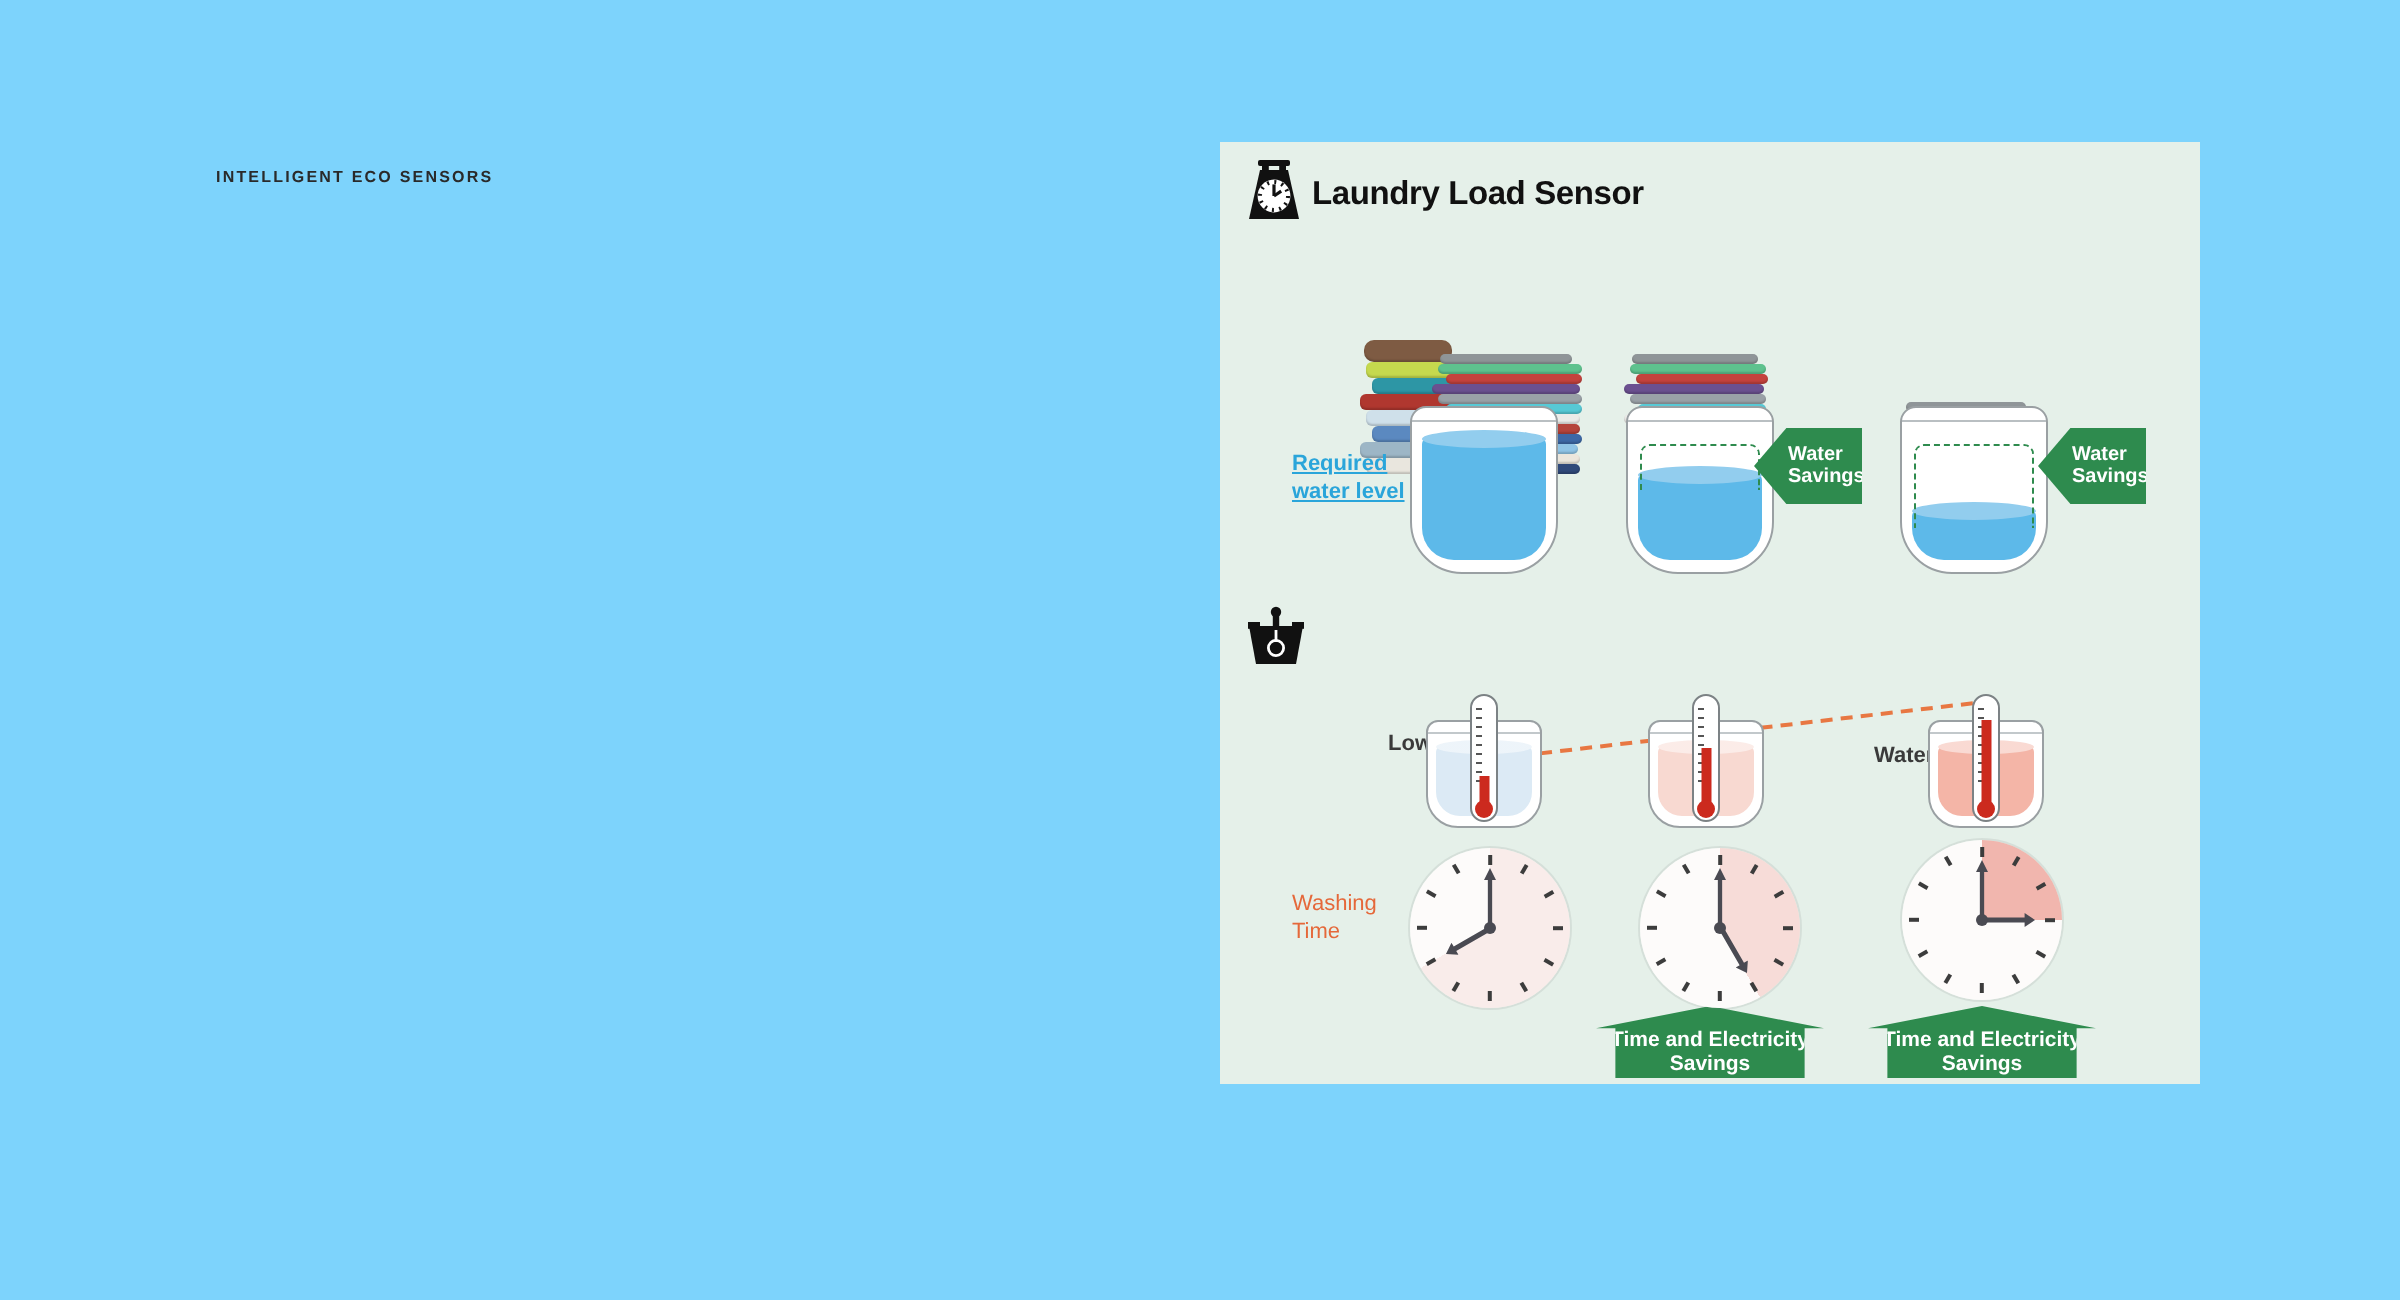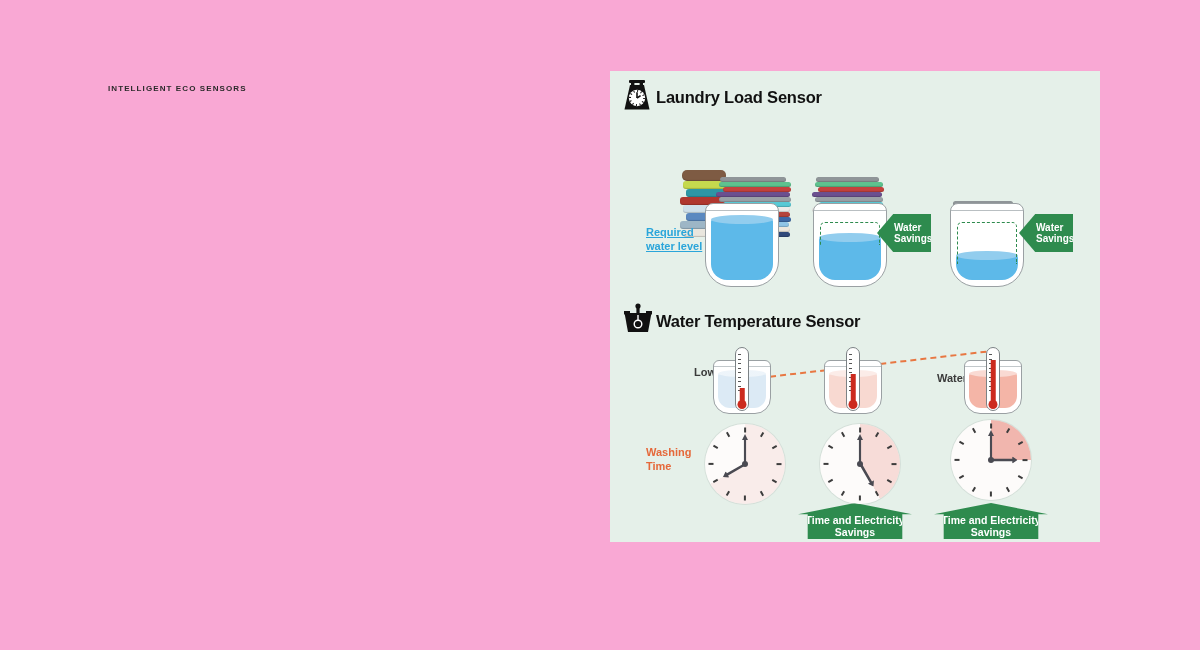--- a/index.html
+++ b/index.html
@@ -1,16 +1,16 @@
 <!DOCTYPE html>
 <html style="--panelbg: #e5f0e9; --green: #2e8b4e; --waterblue: #5db9e9; --lblblue: #2aa5da; --lblorange: #e5683a; --dashorange: #e87742;"><head>
 <meta charset="utf-8">
 <style>
   html,body{margin:0;padding:0;background:#fff;}
-  .page{position:relative;width:1200px;height:650px;background:#f9a8d4;overflow:hidden;
+  .page{position:relative;width:1200px;height:650px;background:#7dd3fc;overflow:hidden;
         font-family:"Liberation Sans",sans-serif;color:#1a1a1a;}
 
   
   .logo{position:absolute;left:108px;top:84px;width:142px;}
   .tagline{font-size:8px;font-weight:bold;letter-spacing:1.1px;color:#2a2a2a;white-space:nowrap;}
   .badge{margin-top:3px;width:138px;height:27px;border-radius:5px;padding:2.5px;box-sizing:border-box;
          background:linear-gradient(180deg,#cdd2d6,#7d8489 45%,#aeb4b8 80%,#e2e6e8);
          box-shadow:0 1px 2px rgba(0,0,0,.35);}
   .badge-inner{position:relative;height:100%;border-radius:3px;display:flex;align-items:center;justify-content:center;
          background:linear-gradient(180deg,#0b421f,#17703500 0),linear-gradient(180deg,#0b421f,#177035 38%,#0a4a23 62%,#03200e);
@@ -57,21 +57,21 @@
   .arrow-1{left:267px;} .arrow-2{left:409px;}
   .banner{position:absolute;top:207px;width:114px;height:36px;background:var(--green,#2e8b4e);
           clip-path:polygon(50% 0,100% 31%,91.5% 31%,91.5% 100%,8.5% 100%,8.5% 31%,0 31%);
           color:#fff;text-align:center;font-size:10.5px;font-weight:bold;line-height:1.15;
           padding-top:11px;box-sizing:border-box;}
   .banner-1{left:188px;} .banner-2{left:324px;}
 
   
   .lbl-water{position:absolute;left:36px;top:155px;font-size:11px;font-weight:bold;line-height:1.25;
              color:var(--lblblue,#2aa5da);text-decoration:underline;}
-  .lbl-wash{position:absolute;left:36px;top:150px;font-size:11px;font-weight:bold;line-height:1.25;
+  .lbl-wash{position:absolute;left:36px;top:150px;font-size:11px;font-weight:normal;line-height:1.25;
              color:var(--lblorange,#e5683a);}
   .lbl-low{position:absolute;left:84px;top:70px;font-size:11px;font-weight:bold;color:#3a3a3a;}
   .lbl-high{position:absolute;left:327px;top:76px;font-size:11px;font-weight:bold;color:#3a3a3a;}
 
   
   .beaker{position:absolute;top:64px;width:58px;height:54px;background:#fff;border:1.5px solid #9aa0a3;
           border-radius:6px 6px 16px 16px;box-sizing:border-box;z-index:2;}
   .beaker::before{content:"";position:absolute;left:0;right:0;top:5px;border-top:1.5px solid #c2c8cb;}
   .beaker-1{left:103px;} .beaker-2{left:214px;} .beaker-3{left:354px;}
   .bwater{position:absolute;left:4px;right:4px;bottom:5px;height:68%;border-radius:3px 3px 12px 12px;}
@@ -199,21 +199,20 @@
   <section class="panel panel-temp">
     <svg class="hdr-icon" style="left:14px;top:7px" width="28" height="30" viewBox="0 0 28 30">
       <circle cx="14" cy="3" r="2.6" fill="#111"></circle>
       <rect x="12.4" y="3" width="3.2" height="8" fill="#111"></rect>
       <rect x="0" y="8" width="6" height="3.4" fill="#111"></rect>
       <rect x="22" y="8" width="6" height="3.4" fill="#111"></rect>
       <path d="M0.5 10 L27.5 10 L24 29 L4 29 Z" fill="#111"></path>
       <line x1="14" y1="12" x2="14" y2="18" stroke="#fff" stroke-width="1.4"></line>
       <circle cx="14" cy="21" r="3.8" fill="none" stroke="#fff" stroke-width="1.4"></circle>
     </svg>
-    <h2 style="left:46px;top:16px">Water Temperature Sensor</h2>
 
     <div class="dashline"></div>
 
     <span class="lbl-low">Low</span>
     <span class="lbl-high">Water</span>
 
     <div class="beaker beaker-1">
       <div class="bwater" style="background: rgb(220, 234, 245);">
           <div class="bwater-top" style="background-color: rgb(220, 234, 245); background-image: linear-gradient(rgba(255, 255, 255, 0.5), rgba(255, 255, 255, 0.5));"></div>
         </div>

